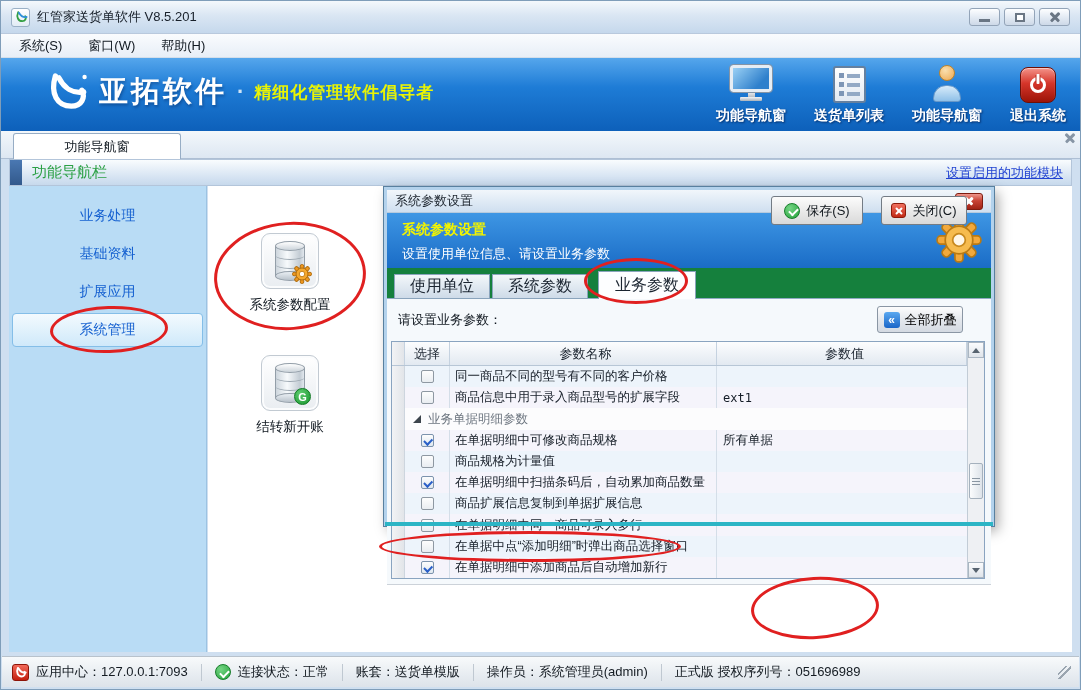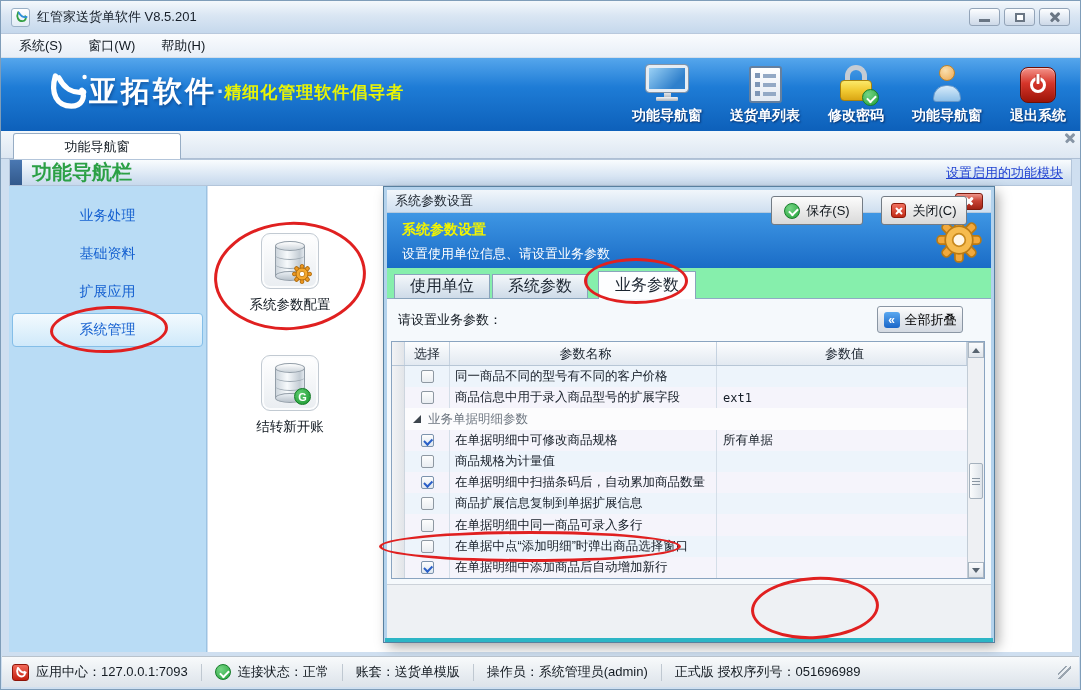--- a/index.html
+++ b/index.html
@@ -18,21 +18,21 @@
   .x-mark::before,.x-mark::after{content:"";position:absolute;left:50%;top:50%;width:12px;height:2.5px;background:currentColor;border-radius:1px;}
   .x-mark::before{transform:translate(-50%,-50%) rotate(45deg);}
   .x-mark::after{transform:translate(-50%,-50%) rotate(-45deg);}
 
   
   .menubar{position:absolute;left:0;top:33px;right:0;height:24px;background:linear-gradient(#fafcfe,#e7eef7);display:flex;align-items:center;padding:0 8px;gap:6px;border-bottom:1px solid #d4deea;}
   .menu-item{padding:3px 10px;font-size:13px;color:#101820;cursor:default;}
 
   
   .banner{position:absolute;left:0;top:57px;right:0;height:73px;background:linear-gradient(#55a6ec,#1e7cd6 40%,#0d60ba);}
-  .brand{position:absolute;left:42px;top:12px;display:flex;align-items:center;}
+  .brand{position:absolute;left:42px;top:12px;display:flex;align-items:center;gap:10px;}
   .brand-name{color:#fff;font-size:29px;font-weight:bold;letter-spacing:3px;text-shadow:1px 2px 3px rgba(0,30,80,.4);}
   .brand-sep{color:#cfe4f6;font-size:22px;font-weight:bold;}
   .brand-slogan{color:#e9f404;font-size:17px;font-weight:bold;letter-spacing:1px;}
   .banner-tools{position:absolute;right:14px;top:7px;display:flex;gap:28px;align-items:flex-end;}
   .tool-btn{display:flex;flex-direction:column;align-items:center;gap:4px;cursor:pointer;}
   .tool-label{color:#fff;font-size:14px;font-weight:bold;text-shadow:1px 1px 2px rgba(0,30,80,.75);white-space:nowrap;}
   .tool-icon{height:38px;display:flex;align-items:flex-end;justify-content:center;}
 
   .mon{width:42px;height:38px;}
   .mon-scr{width:42px;height:27px;border:3px solid #e6edf4;outline:1px solid #8494a6;border-radius:3px;background:linear-gradient(135deg,#9bd1f5,#2f80cc 75%);}
@@ -55,21 +55,21 @@
   .pwr-sym{width:16px;height:16px;border:3px solid #fff;border-radius:50%;position:relative;}
   .pwr-sym::before{content:"";position:absolute;left:50%;top:-5px;transform:translateX(-50%);width:5px;height:8px;background:#b5291c;}
   .pwr-sym::after{content:"";position:absolute;left:50%;top:-6px;transform:translateX(-50%);width:3px;height:10px;background:#fff;border-radius:1px;}
 
   
   .tabstrip{position:absolute;left:0;top:130px;right:0;height:28px;background:linear-gradient(#f3f7fb,#dde7f2);border-bottom:1px solid #aebfd4;}
   .main-tab{position:absolute;left:12px;top:2px;width:168px;height:26px;background:#fff;border:1px solid #97adc5;border-bottom:none;border-radius:3px 3px 0 0;display:flex;align-items:center;justify-content:center;font-size:13px;color:#101820;cursor:pointer;}
   .panel-close{position:absolute;right:10px;top:7px;color:#8795a5;cursor:pointer;}
   .navheader{position:absolute;left:8px;top:158px;right:8px;height:27px;background:linear-gradient(#f9fcfe,#d5e3f2 70%,#c7d9ec);border:1px solid #b3c5da;display:flex;align-items:center;}
   .nav-accent{width:12px;height:100%;background:linear-gradient(#4a78b2,#32598c);margin-right:10px;}
-  .nav-title{color:#2ba045;font-weight:bold;font-size:20px;}
+  .nav-title{color:#2ba045;font-weight:normal;font-size:15px;}
   .nav-link{margin-left:auto;margin-right:8px;color:#2143d1;font-size:13px;text-decoration:underline;cursor:pointer;}
 
   
   .sidebar{position:absolute;left:8px;top:185px;width:198px;bottom:37px;background:#b9dcf5;border-right:1px solid #9cc3e2;padding-top:13px;}
   .side-item{height:34px;margin:0 3px 4px 3px;display:flex;align-items:center;justify-content:center;color:#1560d0;font-size:14px;cursor:pointer;}
   .side-item.selected{background:linear-gradient(#f3fafe,#cfe9fa);border:1px solid #84bee8;border-radius:4px;}
   .workspace{position:absolute;left:207px;top:185px;right:8px;bottom:37px;background:#fff;}
   .shortcut{position:absolute;width:96px;display:flex;flex-direction:column;align-items:center;gap:7px;cursor:pointer;}
   .shortcut-label{font-size:13.5px;color:#101820;white-space:nowrap;}
   .icon-tile{width:58px;height:56px;border:1px solid #c2cad2;border-radius:9px;background:linear-gradient(#ffffff,#e9edf1);box-shadow:inset 0 0 0 2px #fbfcfd;display:flex;align-items:center;justify-content:center;}
@@ -77,21 +77,21 @@
   .db-body{position:absolute;left:0;top:5px;width:30px;height:30px;background:linear-gradient(90deg,#ced6dd,#f7fafc 40%,#c3ccd4 85%,#e2e8ee);border-left:1px solid #939ea8;border-right:1px solid #939ea8;}
   .db-top{position:absolute;left:0;top:0;width:30px;height:10px;border:1px solid #939ea8;border-radius:50%;background:linear-gradient(#ffffff,#ccd4db);}
   .db-bot{position:absolute;left:0;bottom:0;width:30px;height:10px;border:1px solid #939ea8;border-radius:50%;background:linear-gradient(#e9eef3,#b9c2cb);}
   .db-line{position:absolute;left:0;width:30px;height:10px;border-radius:50%;border-bottom:1px solid #9aa5af;}
   .l1{top:9px}.l2{top:18px}
   .db-gear{position:absolute;right:-7px;bottom:-3px;}
   .g-badge{position:absolute;right:-6px;bottom:-2px;width:17px;height:17px;border-radius:50%;background:radial-gradient(circle at 35% 30%,#5ecb6e,#18962e);border:1px solid #0f7a22;color:#fff;font-weight:bold;font-size:11px;display:flex;align-items:center;justify-content:center;}
   .g-badge::after{content:"G";}
 
   
-  .dialog{position:absolute;left:383px;top:186px;width:610px;height:455px;background:#86efac;box-shadow:0 0 0 1px #58809f,inset 0 0 0 3px #b3d2ec,4px 5px 12px rgba(0,0,0,.35);}
+  .dialog{position:absolute;left:383px;top:186px;width:610px;height:339px;background:#15803d;box-shadow:0 0 0 1px #58809f,inset 0 0 0 3px #b3d2ec,4px 5px 12px rgba(0,0,0,.35);}
   .dlg-bottom-strip{position:absolute;left:1px;right:1px;bottom:0;height:4px;background:#2cb5c5;}
   .dlg-titlebar{position:absolute;left:3px;top:3px;right:3px;height:23px;background:linear-gradient(#f1f6fb,#cfdff0);border-bottom:1px solid #b6cade;display:flex;align-items:center;padding:0 8px;cursor:default;}
   .dlg-title{font-size:13px;color:#1c242e;}
   .dlg-close{margin-left:auto;width:28px;height:17px;background:linear-gradient(#ee968c,#c84335 45%,#a02315);border:1px solid #7e1c10;border-radius:3px;color:#fff;display:flex;align-items:center;justify-content:center;cursor:pointer;}
   .dlg-close .x-mark{width:9px;height:9px;}
   .dlg-close .x-mark::before,.dlg-close .x-mark::after{width:10px;height:2.5px;}
   .dlg-header{position:absolute;left:3px;top:26px;right:3px;height:55px;background:linear-gradient(#3e96e4,#1a6cc6);padding:8px 15px;}
   .dlg-header-title{color:#f2f400;font-size:14px;font-weight:bold;}
   .dlg-header-sub{color:#fff;font-size:13px;margin-top:6px;}
   .dlg-gear{position:absolute;right:9px;top:4px;}
@@ -224,30 +224,20 @@
               <div class="lst-row">
                 <span class="lst-sq"></span>
                 <span class="lst-ln"></span>
               </div>
             </div>
           </div>
           <div class="tool-label">送货单列表</div>
         </div>
         <div class="tool-btn">
           <div class="tool-icon">
-            <div class="lck">
-              <div class="lck-shackle"></div>
-              <div class="lck-body"></div>
-              <span class="badge-check"></span>
-            </div>
-          </div>
-          <div class="tool-label">修改密码</div>
-        </div>
-        <div class="tool-btn">
-          <div class="tool-icon">
             <div class="usr">
               <div class="usr-head"></div>
               <div class="usr-body"></div>
             </div>
           </div>
           <div class="tool-label">功能导航窗</div>
         </div>
         <div class="tool-btn">
           <div class="tool-icon">
             <div class="pwr-tile">

